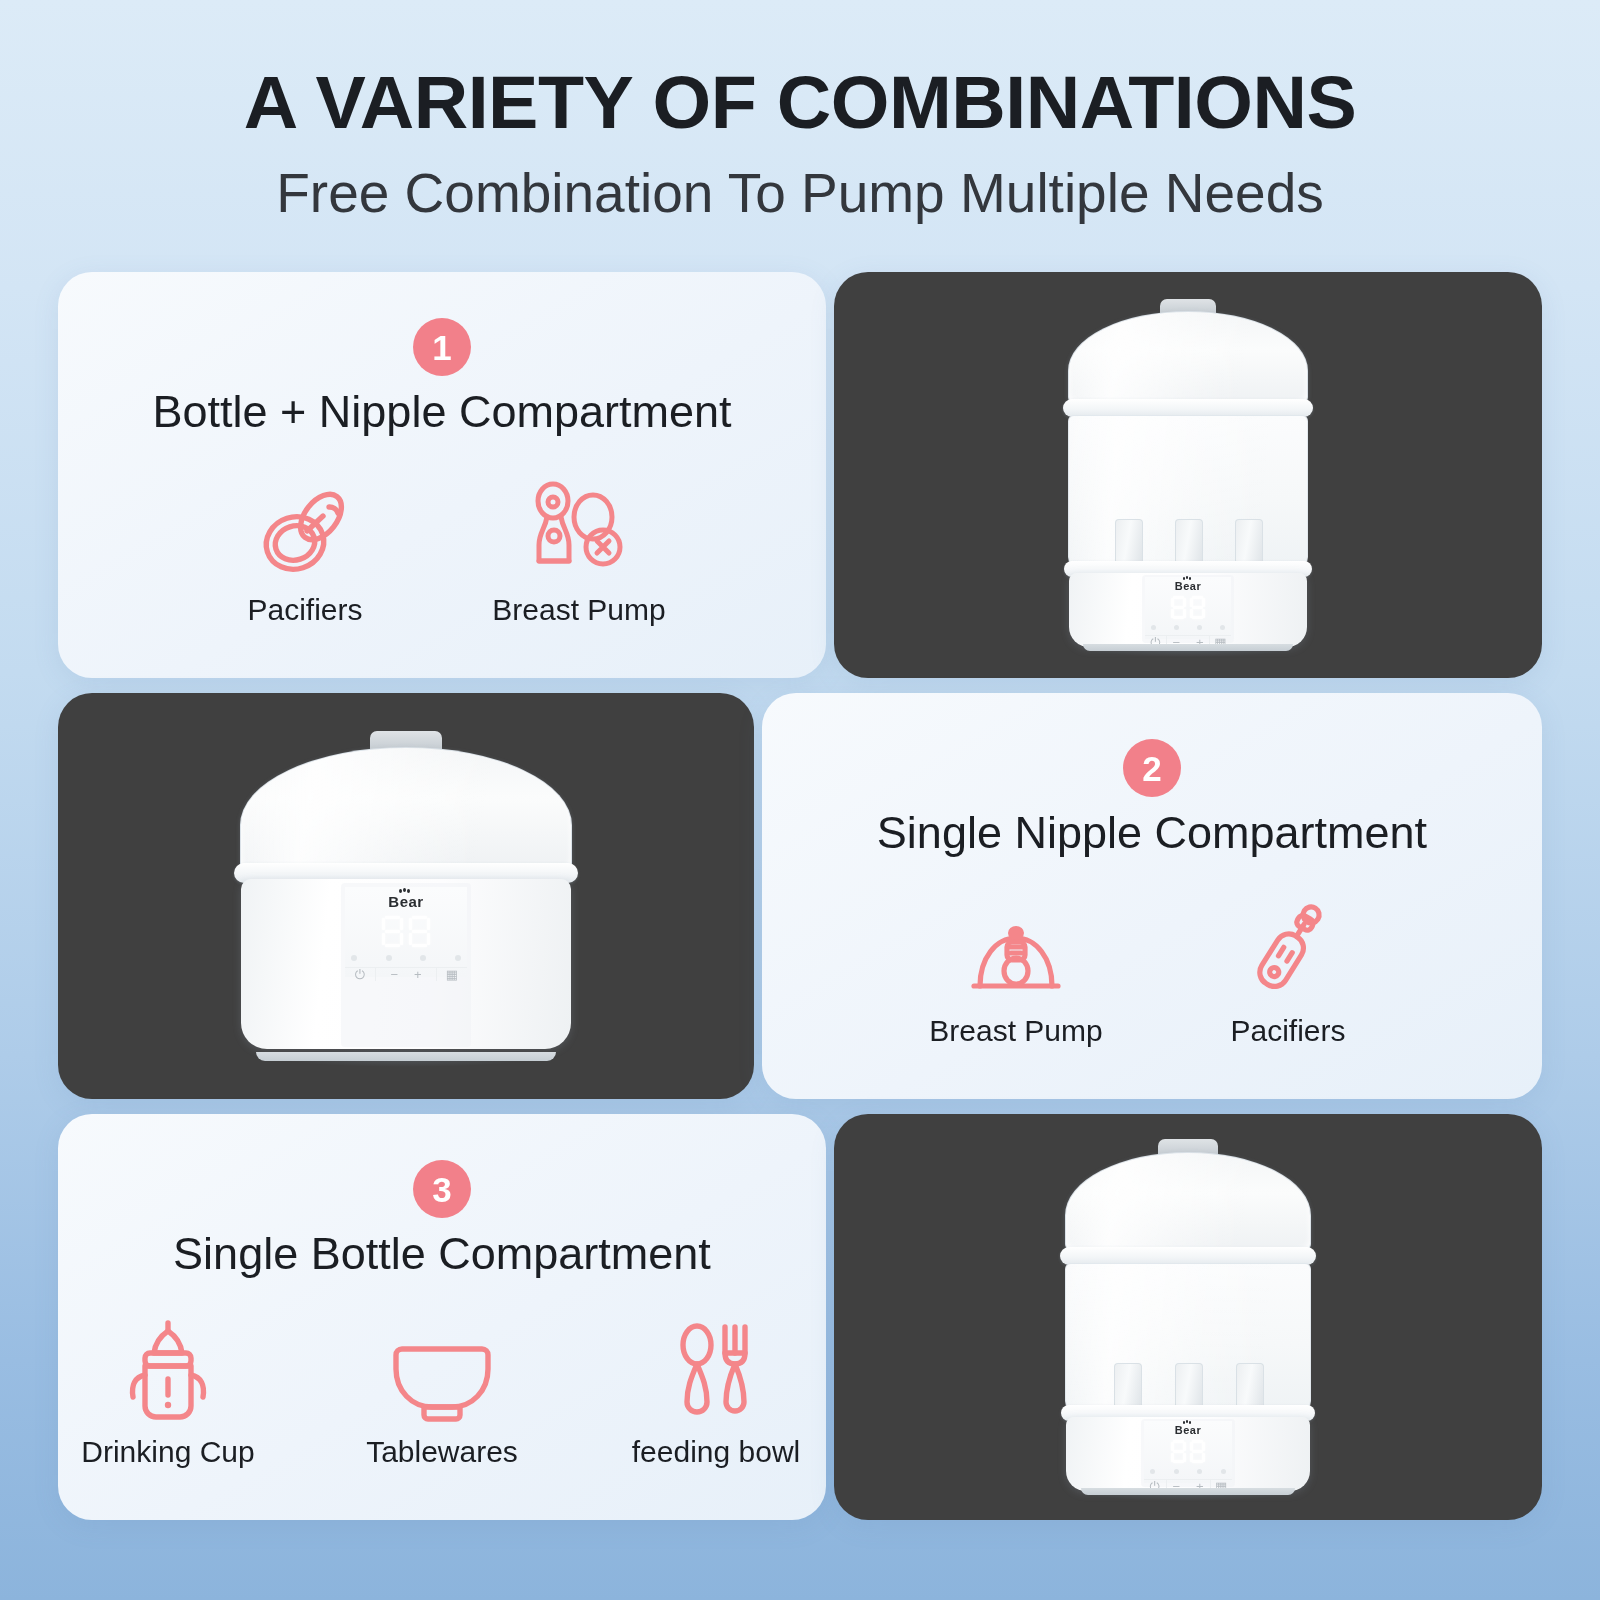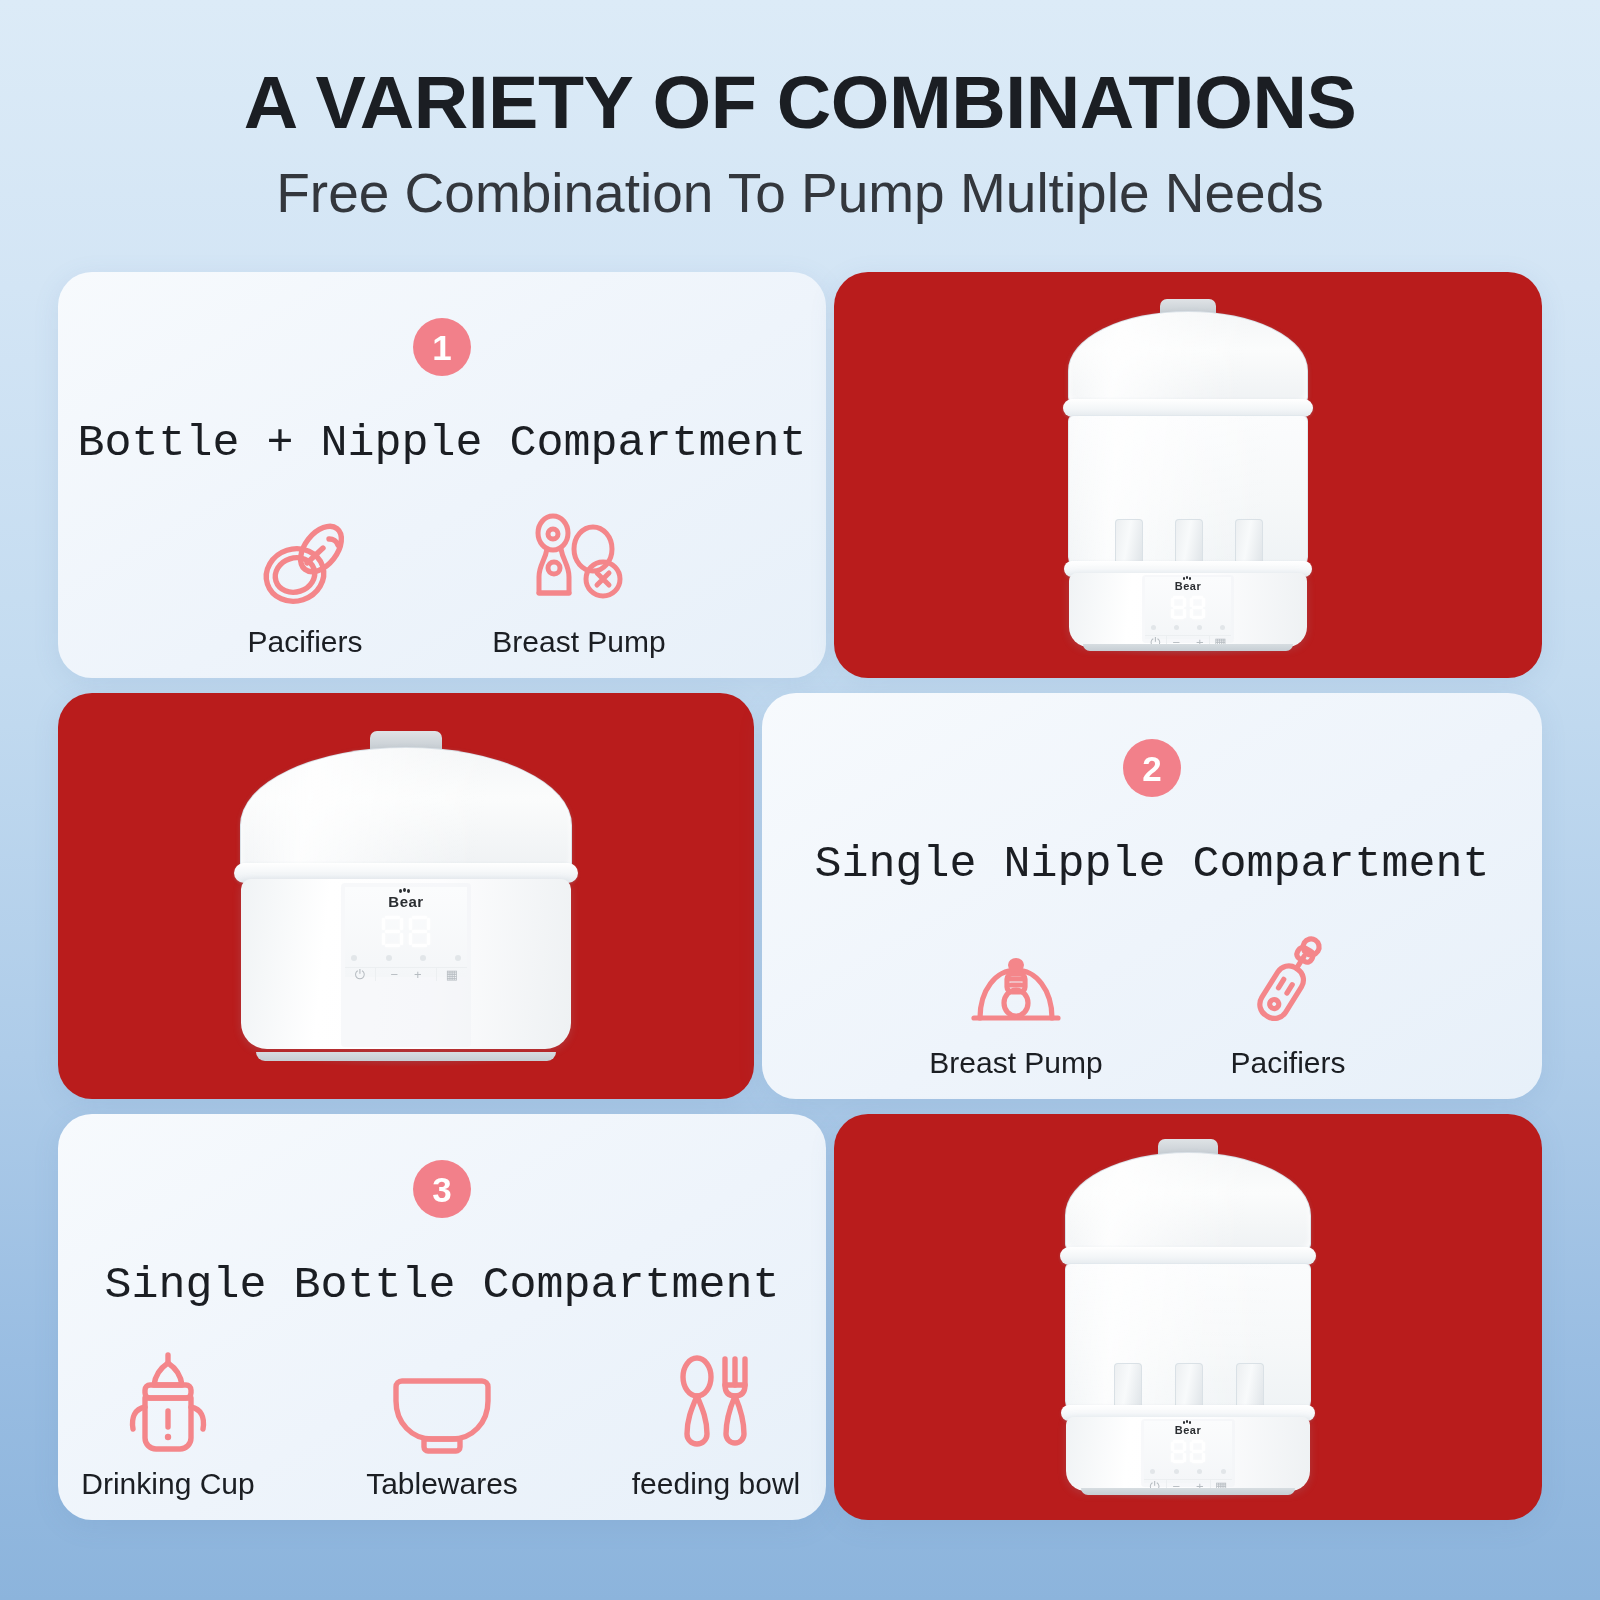--- a/index.html
+++ b/index.html
@@ -28,39 +28,39 @@
   .row.r3{margin-top:15px;}
 
   .card{border-radius:34px;overflow:hidden;position:relative;}
   .card-text{
     flex:0 0 768px;
     background:linear-gradient(150deg,#f7fafd 0%,#eef4fb 55%,#e7f0f9 100%);
     box-shadow:0 6px 26px rgba(90,130,175,.13);
     display:flex;flex-direction:column;align-items:center;
   }
   .card-photo{
-    flex:1 1 auto;background:#b91c1c;
+    flex:1 1 auto;background:#404040;
     box-shadow:0 6px 26px rgba(90,130,175,.13);
     display:flex;align-items:center;justify-content:center;
   }
   .row.r2 .card-text{flex:0 0 780px;}
   .row.r2 .card-photo{flex:1 1 auto;}
   .gap{flex:0 0 8px;}
 
   
   .badge{
     width:58px;height:58px;border-radius:50%;
     background:#f2808a;color:#fff;
     font-size:35px;font-weight:bold;
     display:flex;align-items:center;justify-content:center;
     margin-top:46px;line-height:1;
   }
   .card-title{
-    font-size:45px;color:#1b1e23;margin-top:44px;
-    line-height:1.05;text-align:center;white-space:nowrap;font-family:Liberation Mono, monospace;
+    font-size:45px;color:#1b1e23;margin-top:12px;
+    line-height:1.05;text-align:center;white-space:nowrap;
   }
   .items{
     display:flex;justify-content:center;
     gap:84px;margin-top:38px;
   }
   .item{display:flex;flex-direction:column;align-items:center;width:190px;}
   .item-ico{height:108px;display:flex;align-items:flex-end;justify-content:center;}
   .item-ico svg{display:block;}
   .item-lbl{
     font-size:30px;color:#1b1e23;margin-top:14px;

